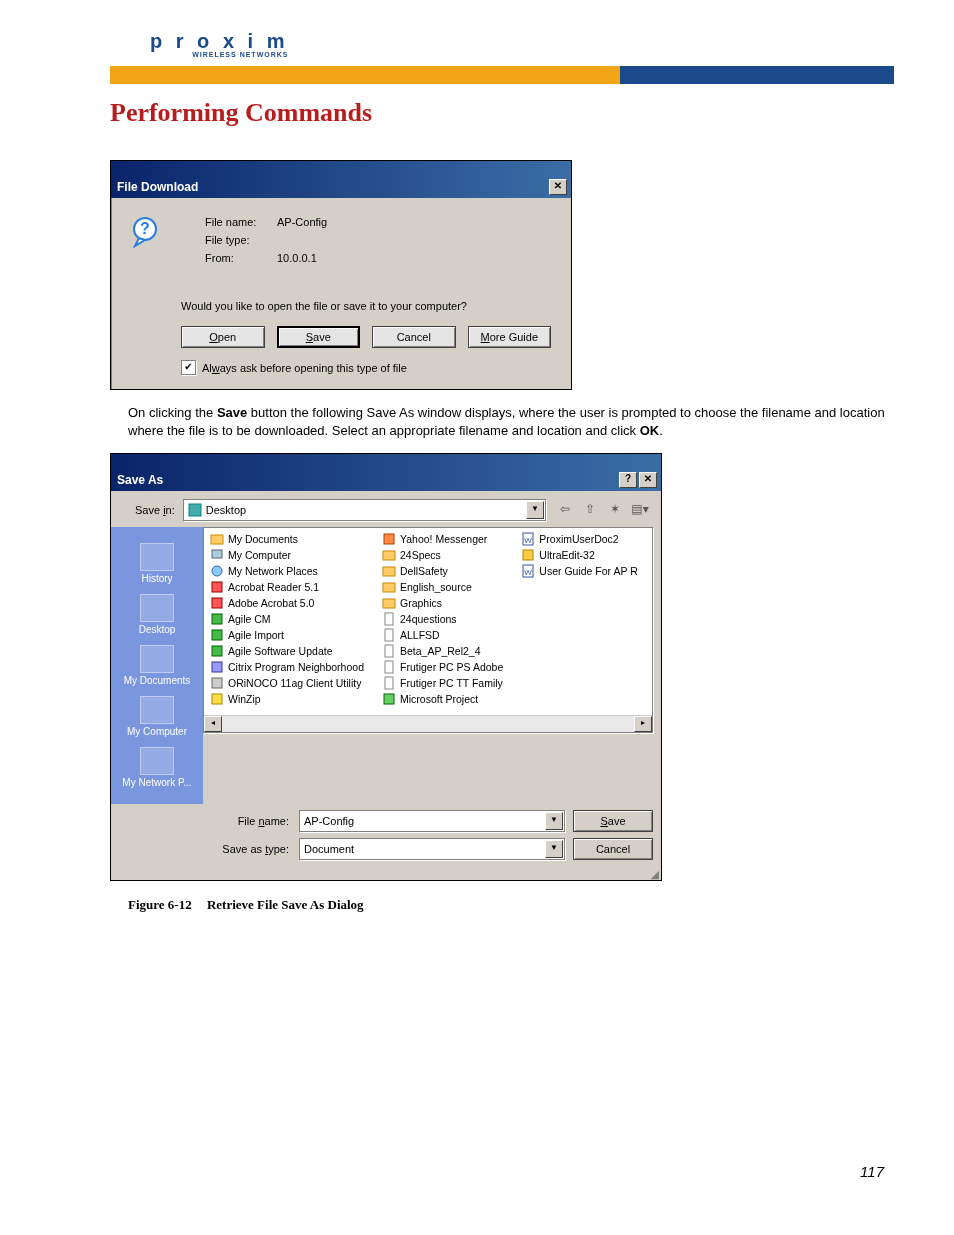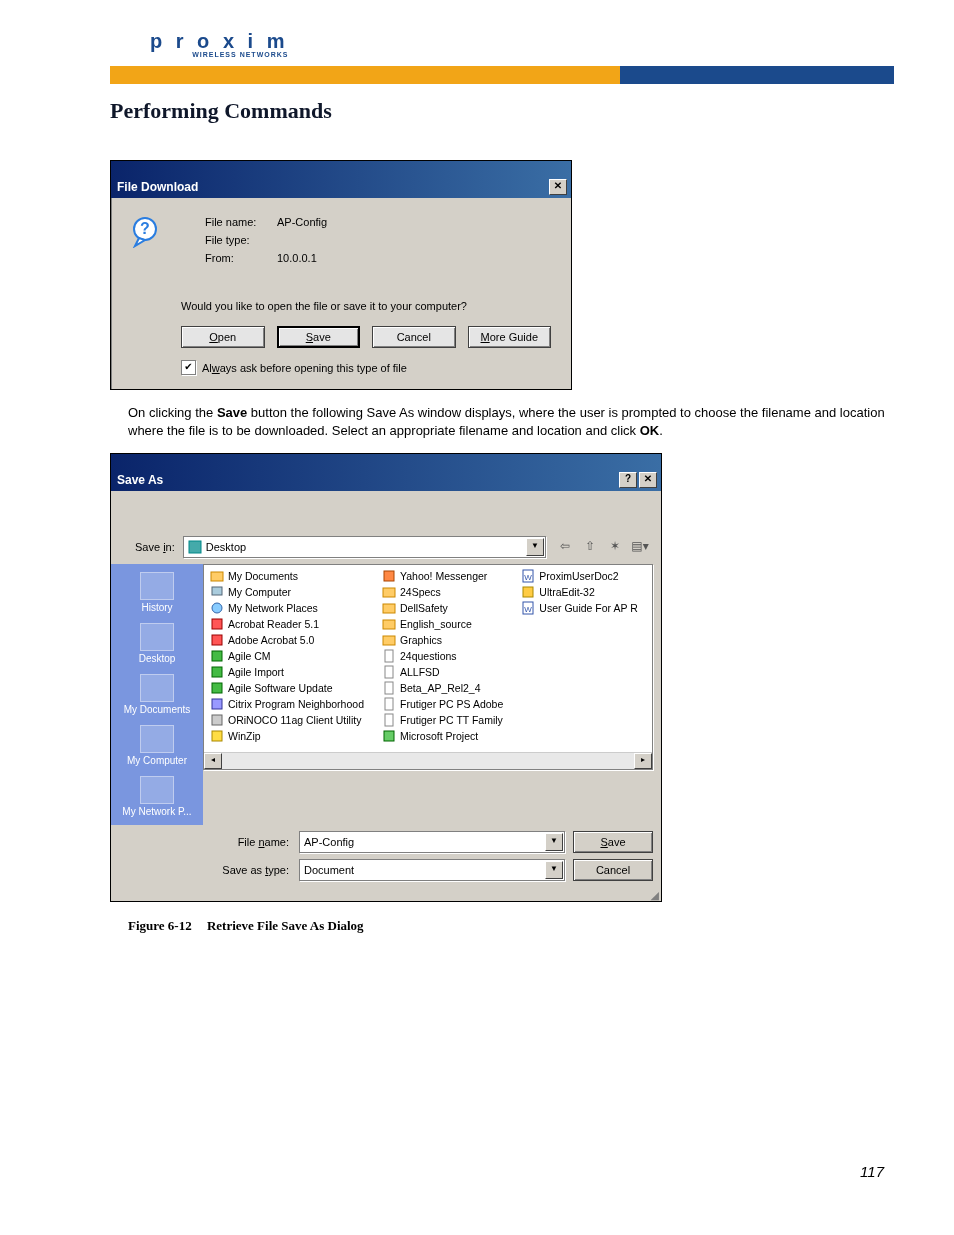--- a/index.html
+++ b/index.html
@@ -41,23 +41,23 @@
     letter-spacing: 1px;
     color: #1b4a8c;
     text-align: right;
     margin-top: -2px;
   }
   .page-title {
     position: absolute;
     top: 98px;
     left: 110px;
     font-family: "Times New Roman", serif;
-    font-size: 22px;
+    font-size: 26px;
     font-weight: bold;
-    color: #0f172a;
+    color: #b91c1c;
   }
   .content {
     position: absolute;
     top: 160px;
     left: 110px;
     right: 60px;
   }
   .body-text {
     margin: 14px 0 14px 18px;
     font-size: 13px;
@@ -155,21 +155,20 @@
     border: 1px solid #000;
     background: #d4d0c8;
     font-family: Tahoma, Arial, sans-serif;
     font-size: 11px;
   }
   .d2-top {
     display: flex;
     align-items: center;
     padding: 8px 10px 6px 24px;
     gap: 8px;
-    margin-top: 37px;
   }
   .combo {
     flex: 1;
     height: 20px;
     background: #fff;
     border: 1px solid #808080;
     box-shadow: 1px 1px 0 #fff;
     display: flex; align-items: center; padding: 0 2px 0 4px;
     position: relative;
   }
@@ -180,21 +179,21 @@
     border-right-color:#404040;border-bottom-color:#404040;
     position: absolute; right: 1px; top: 1px;
     text-align: center; line-height: 14px; font-size: 8px;
   }
   .toolbar-icons { display: flex; gap: 3px; }
   .ticon { width: 20px; height: 20px; background: #d4d0c8; border: 1px solid #d4d0c8; text-align:center; line-height:18px; font-size:12px; color:#555; }
   .d2-body { display: flex; }
   .places {
     width: 92px;
     background: #7a96df;
-    padding: 4px 0;
+    padding: 12px 0;
     display: flex; flex-direction: column; align-items: center;
     gap: 2px;
   }
   .place {
     width: 86px;
     text-align: center;
     color: #fff;
     font-size: 10px;
     padding: 4px 0;
   }

